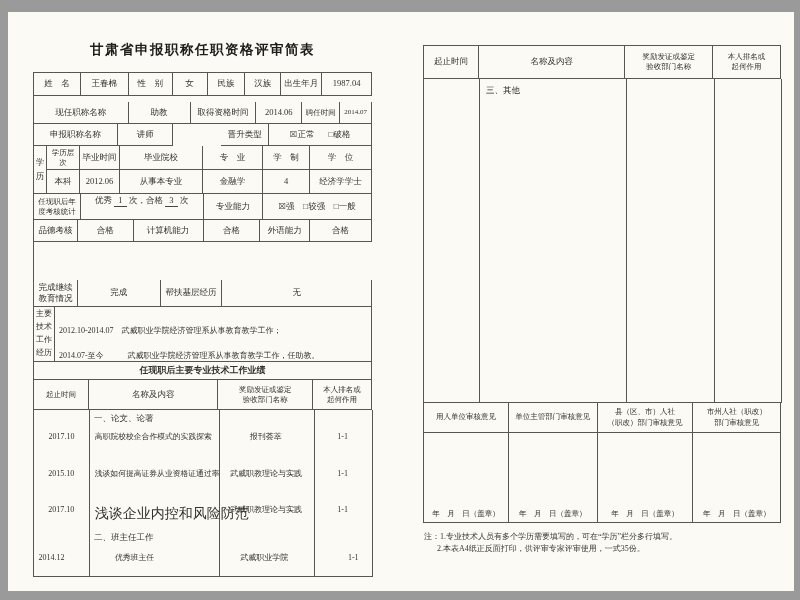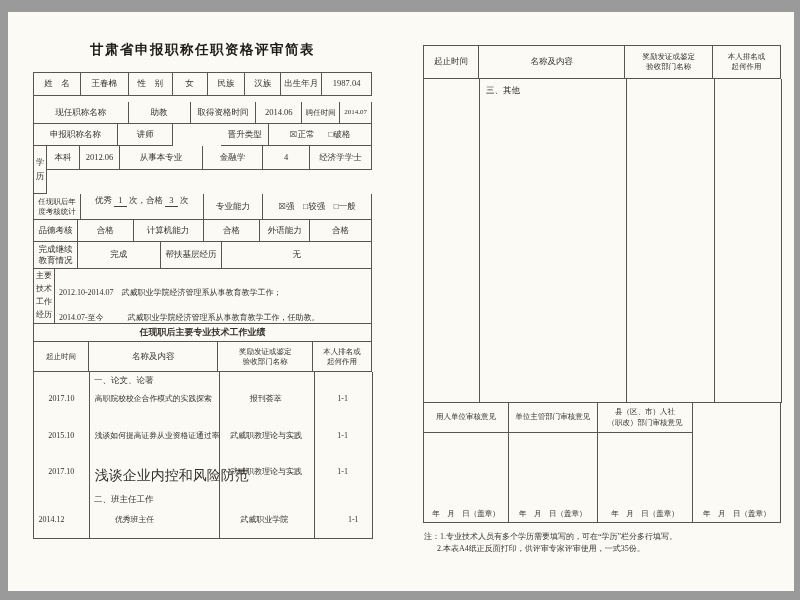--- a/index.html
+++ b/index.html
@@ -105,20 +105,28 @@
           <span>□破格</span>
         </div>
       </div>
 
       <div class="row" style="height:48px;">
         <div class="cell side" style="width:14px; height:48px; font-size:8.5px;">
           <span>学历</span>
         </div>
         <div class="col">
           <div class="row" style="height:24px;">
+            <div class="cell sm" style="width:33px;">学历层次</div>
+            <div class="cell" style="width:40px;">毕业时间</div>
+            <div class="cell" style="width:83px;">毕业院校</div>
+            <div class="cell" style="width:60px;">专　业</div>
+            <div class="cell" style="width:47px;">学　制</div>
+            <div class="cell" style="width:62px;">学　位</div>
+          </div>
+          <div class="row" style="height:24px;">
             <div class="cell" style="width:33px;">本科</div>
             <div class="cell" style="width:40px;">2012.06</div>
             <div class="cell" style="width:83px;">从事本专业</div>
             <div class="cell" style="width:60px;">金融学</div>
             <div class="cell" style="width:47px;">4</div>
             <div class="cell" style="width:62px;">经济学学士</div>
           </div>
         </div>
       </div>
 
@@ -134,21 +142,21 @@
 
       <div class="row" style="height:22px;">
         <div class="cell" style="width:44px;">品德考核</div>
         <div class="cell" style="width:56px;">合格</div>
         <div class="cell" style="width:70px;">计算机能力</div>
         <div class="cell" style="width:57px;">合格</div>
         <div class="cell" style="width:50px;">外语能力</div>
         <div class="cell" style="width:62px;">合格</div>
       </div>
 
-      <div class="row" style="height:27px;">
+      <div class="row" style="height:27px;margin-top:38px;">
         <div class="cell" style="width:44px;">完成继续
 教育情况</div>
         <div class="cell" style="width:83px;">完成</div>
         <div class="cell" style="width:62px;">帮扶基层经历</div>
         <div class="cell" style="width:150px;">无</div>
       </div>
 
       <div class="row" style="height:55px;">
         <div class="cell side" style="width:21px; font-size:8px;">
           <span>主要技术工作经历</span>
@@ -247,20 +255,22 @@
           </div>
         </div>
         <div class="rev-col" style="width:96px;">
           <div class="rev-head">县（区、市）人社
 （职改）部门审核意见</div>
           <div class="rev-body">
             <div class="rev-date">年　月　日（盖章）</div>
           </div>
         </div>
         <div class="rev-col" style="width:88px;">
+          <div class="rev-head">市州人社（职改）
+部门审核意见</div>
           <div class="rev-body">
             <div class="rev-date">年　月　日（盖章）</div>
           </div>
         </div>
       </div>
     </div>
 
     <div class="abs notes" style="left:416px; top:519px; width:365px;">
       <div>注：1.专业技术人员有多个学历需要填写的，可在“学历”栏分多行填写。</div>
       <div class="n2">2.本表A4纸正反面打印，供评审专家评审使用，一式35份。</div>

